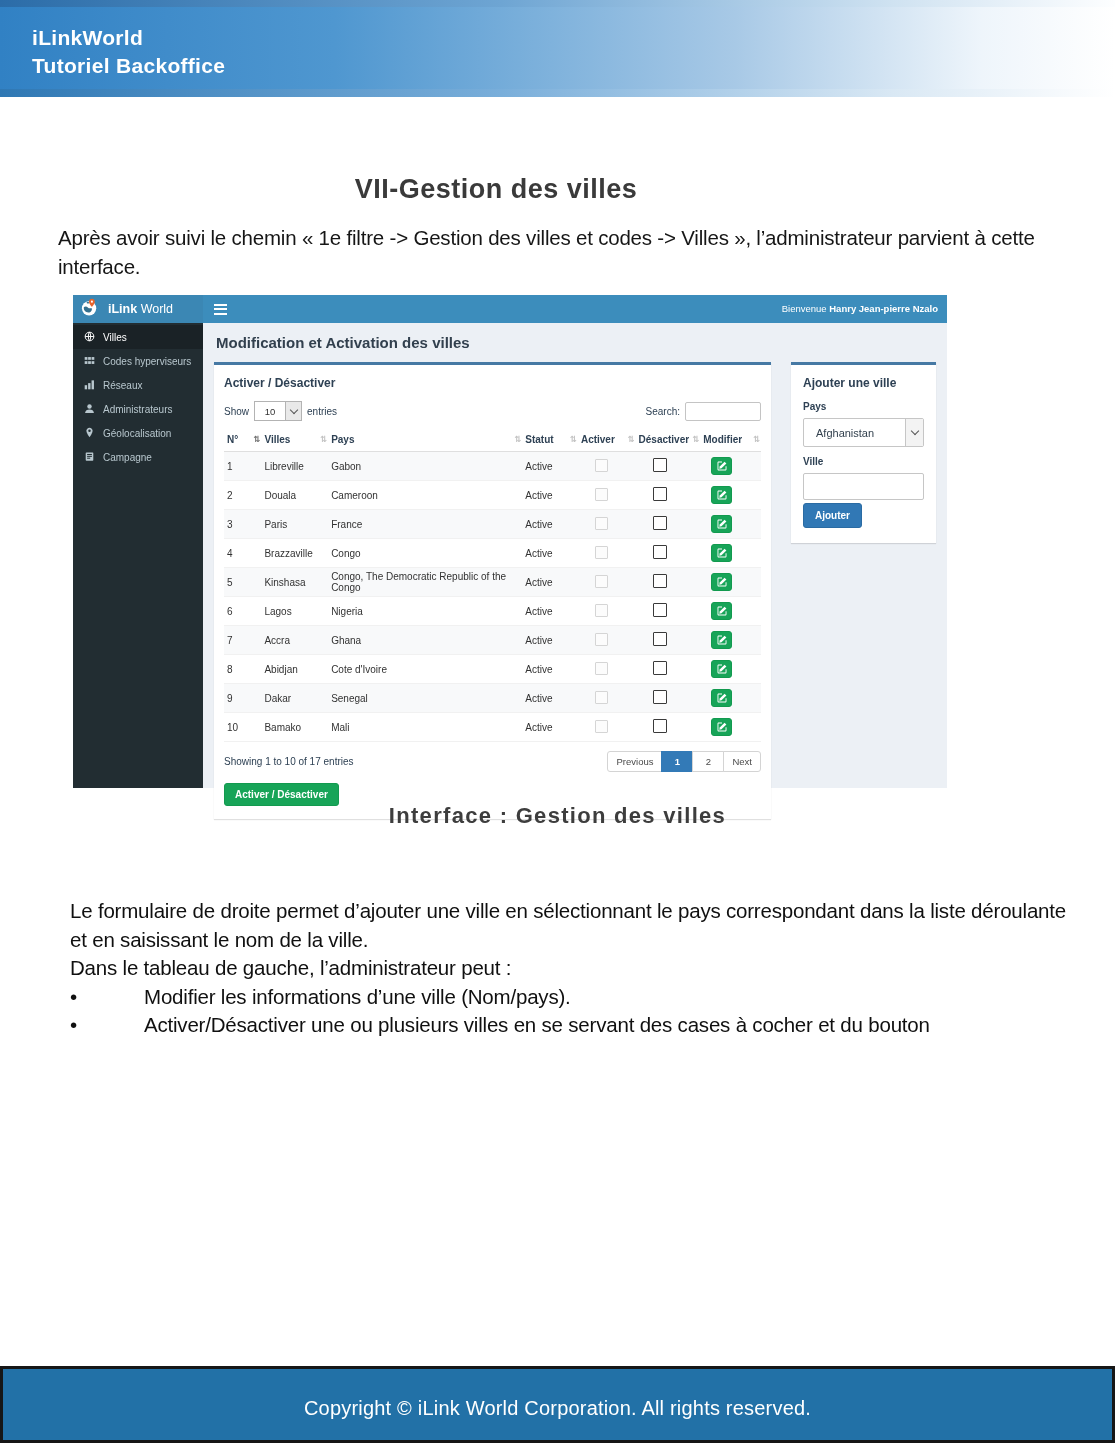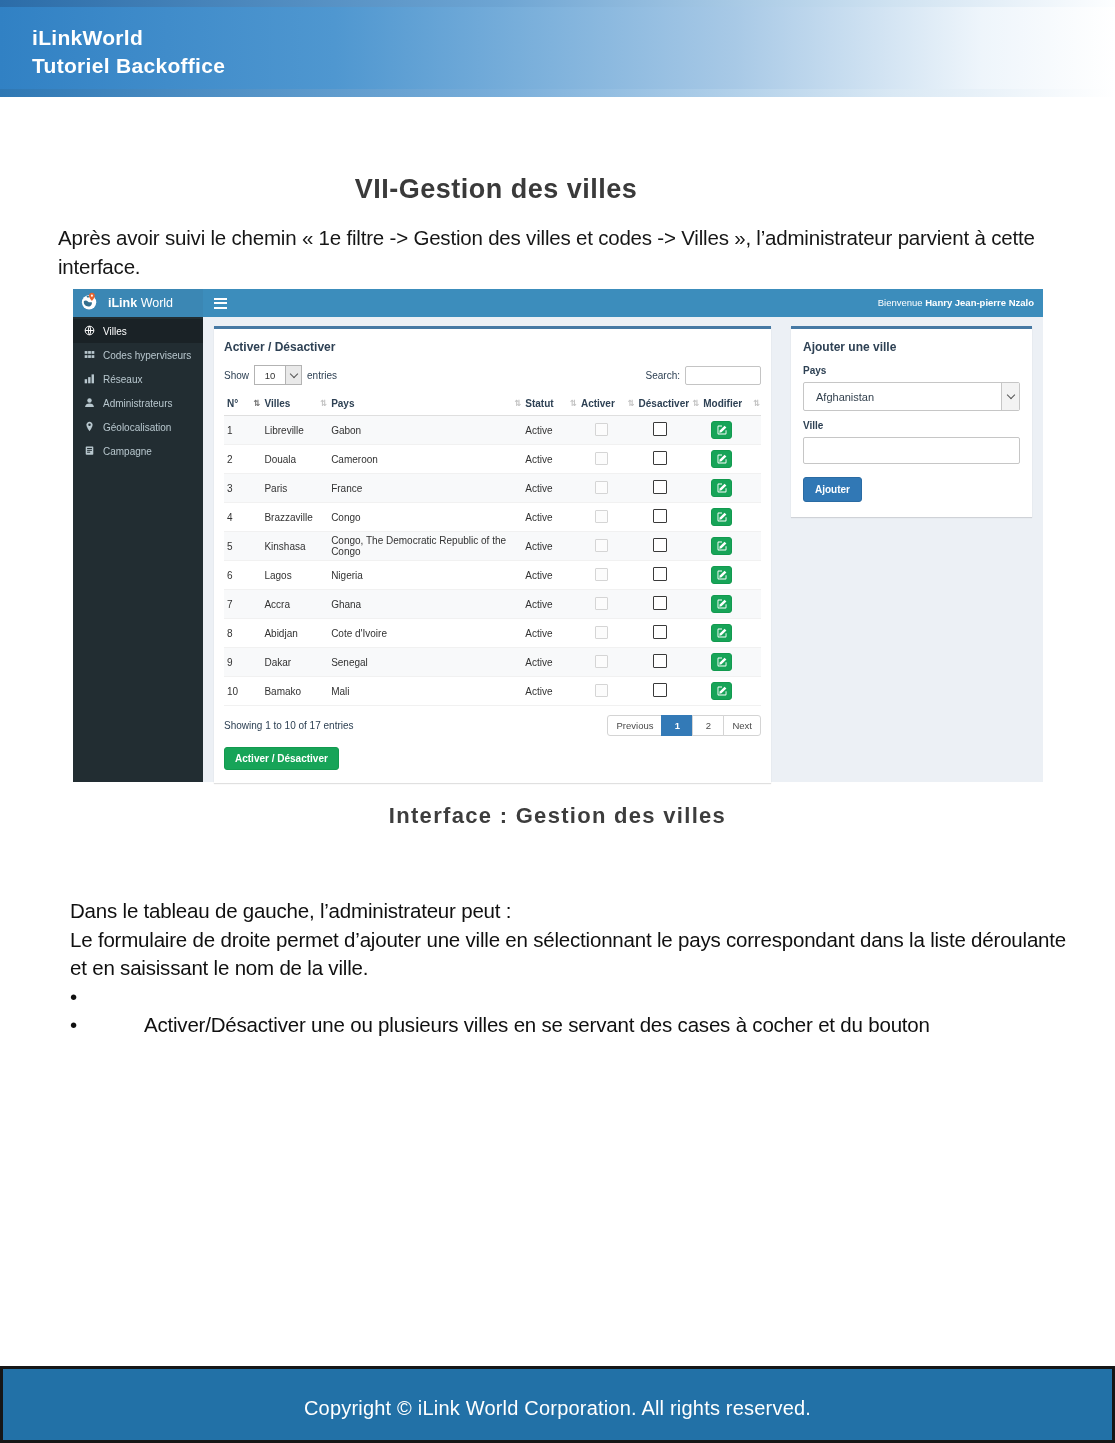--- a/index.html
+++ b/index.html
@@ -27,21 +27,21 @@
     color:#101010;line-height:28.5px;letter-spacing:-0.2px;}
   .bodytext p{margin:0;}
   .bullet-row{display:flex;}
   .bullet-dot{width:74px;flex:none;}
   .cont-line{padding-left:6px;}
   
   .doc-footer{position:absolute;left:0;top:1366px;width:1115px;height:77px;box-sizing:border-box;
     background:#2271a7;border:3px solid #161616;color:#fff;text-align:center;}
   .doc-footer span{display:inline-block;margin-top:28px;font-size:20px;letter-spacing:.2px;}
   
-  .shot{position:absolute;left:73px;top:289px;width:970px;height:493px;background:#d946ef;
+  .shot{position:absolute;left:73px;top:295px;width:874px;height:493px;background:#d946ef;
     font-family:"Liberation Sans",sans-serif;}
   .shot-topbar{position:absolute;left:0;top:0;right:0;height:28px;background:#3c8dbc;}
   .shot-logo{position:absolute;left:0;top:0;width:130px;height:28px;background:#3b87b4;
     display:flex;align-items:center;padding-left:7px;box-sizing:border-box;gap:9px;}
   .shot-logo .ltxt{color:#fff;font-size:12.5px;}
   .burger{position:absolute;left:135px;top:0;height:28px;display:flex;flex-direction:column;
     justify-content:center;gap:2.5px;cursor:pointer;padding:0 6px;}
   .burger i{display:block;width:13px;height:2px;background:#fff;}
   .welcome{position:absolute;right:9px;top:0;height:28px;line-height:28px;color:#fff;font-size:9.5px;}
   
@@ -100,21 +100,21 @@
   .big-green{margin-top:11px;display:inline-block;background:#17a458;color:#fff;font-size:10px;
     font-weight:bold;border:1px solid #129a4f;border-radius:3px;padding:5px 10px;cursor:pointer;
     font-family:"Liberation Sans",sans-serif;}
   
   .fld-label{display:block;font-size:10px;font-weight:bold;color:#2e4154;margin:9px 0 6px;}
   .big-select{position:relative;height:27px;border:1px solid #c6c6c6;border-radius:2px;background:#fff;
     display:flex;align-items:center;padding-left:12px;font-size:11px;color:#33414e;cursor:pointer;}
   .big-select .arrow{position:absolute;right:0;top:0;bottom:0;width:17px;background:#f3f3f3;
     border-left:1px solid #c6c6c6;display:flex;align-items:center;justify-content:center;}
   .ville-input{width:100%;height:27px;border:1px solid #c6c6c6;border-radius:2px;box-sizing:border-box;}
-  .ajouter-btn{margin-top:13px;background:#3178b5;color:#fff;font-size:10px;font-weight:bold;
+  .ajouter-btn{margin-top:3px;background:#3178b5;color:#fff;font-size:10px;font-weight:bold;
     border:1px solid #2a6ba3;border-radius:3px;padding:6px 11px;cursor:pointer;
     font-family:"Liberation Sans",sans-serif;}
 </style>
 </head>
 <body>
 
 <div class="banner">
   <div class="brand">
     <div>iLinkWorld</div>
     <div>Tutoriel Backoffice</div>
@@ -209,20 +209,21 @@
           <rect x="4.5" y="4.3" width="7" height="1.5" fill="#222d32"></rect>
           <rect x="4.5" y="7" width="7" height="1.5" fill="#222d32"></rect>
           <rect x="4.5" y="9.7" width="4.5" height="1.5" fill="#222d32"></rect>
         </svg>
       </span>
       <span>Campagne</span>
     </div>
   </div>
 
   <div class="shot-content">
+    <div class="page-title">Modification et Activation des villes</div>
 
     <div class="cols">
 
       <div class="panel left-panel">
         <div class="panel-title">Activer / Désactiver</div>
 
         <div class="controls">
           <div class="ctrl-left">
             <span>Show</span>
             <span class="mini-select">
@@ -485,24 +486,25 @@
         <br>
         <button class="ajouter-btn">Ajouter</button>
       </div>
     </div>
   </div>
 </div>
 
 <div class="caption">Interface : Gestion des villes</div>
 
 <div class="bodytext">
+  <p>Le formulaire de droite permet d’ajouter une ville en sélectionnant le pays correspondant dans la liste déroulante et en saisissant le nom de la ville.</p>
   <p>Dans le tableau de gauche, l’administrateur peut :</p>
-  <p>Le formulaire de droite permet d’ajouter une ville en sélectionnant le pays correspondant dans la liste déroulante et en saisissant le nom de la ville.</p>
   <div class="bullet-row">
     <span class="bullet-dot">•</span>
+    <span>Modifier les informations d’une ville (Nom/pays).</span>
   </div>
   <div class="bullet-row">
     <span class="bullet-dot">•</span>
     <span>Activer/Désactiver une ou plusieurs villes en se servant des cases à cocher et du bouton</span>
   </div>
 </div>
 
 <div class="doc-footer">
   <span>Copyright © iLink World Corporation. All rights reserved.</span>
 </div>

